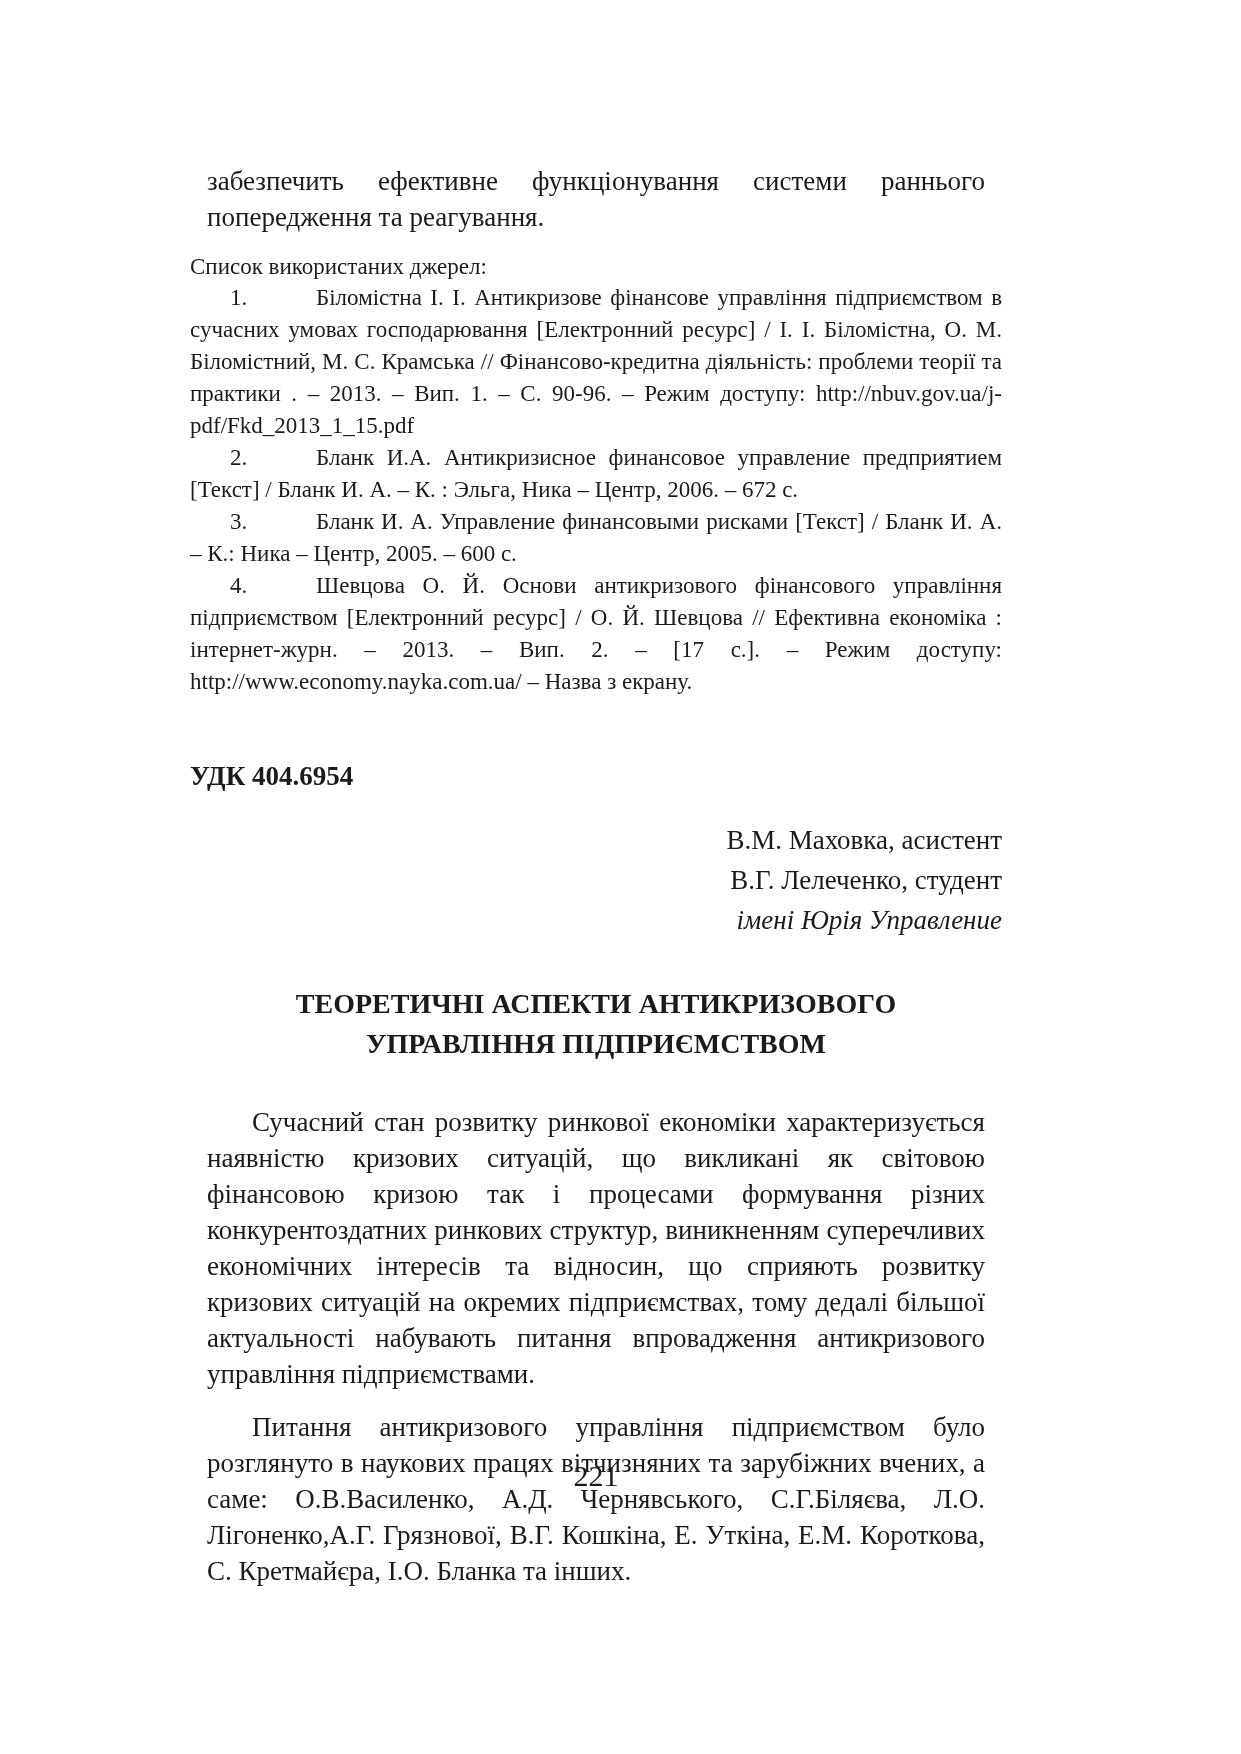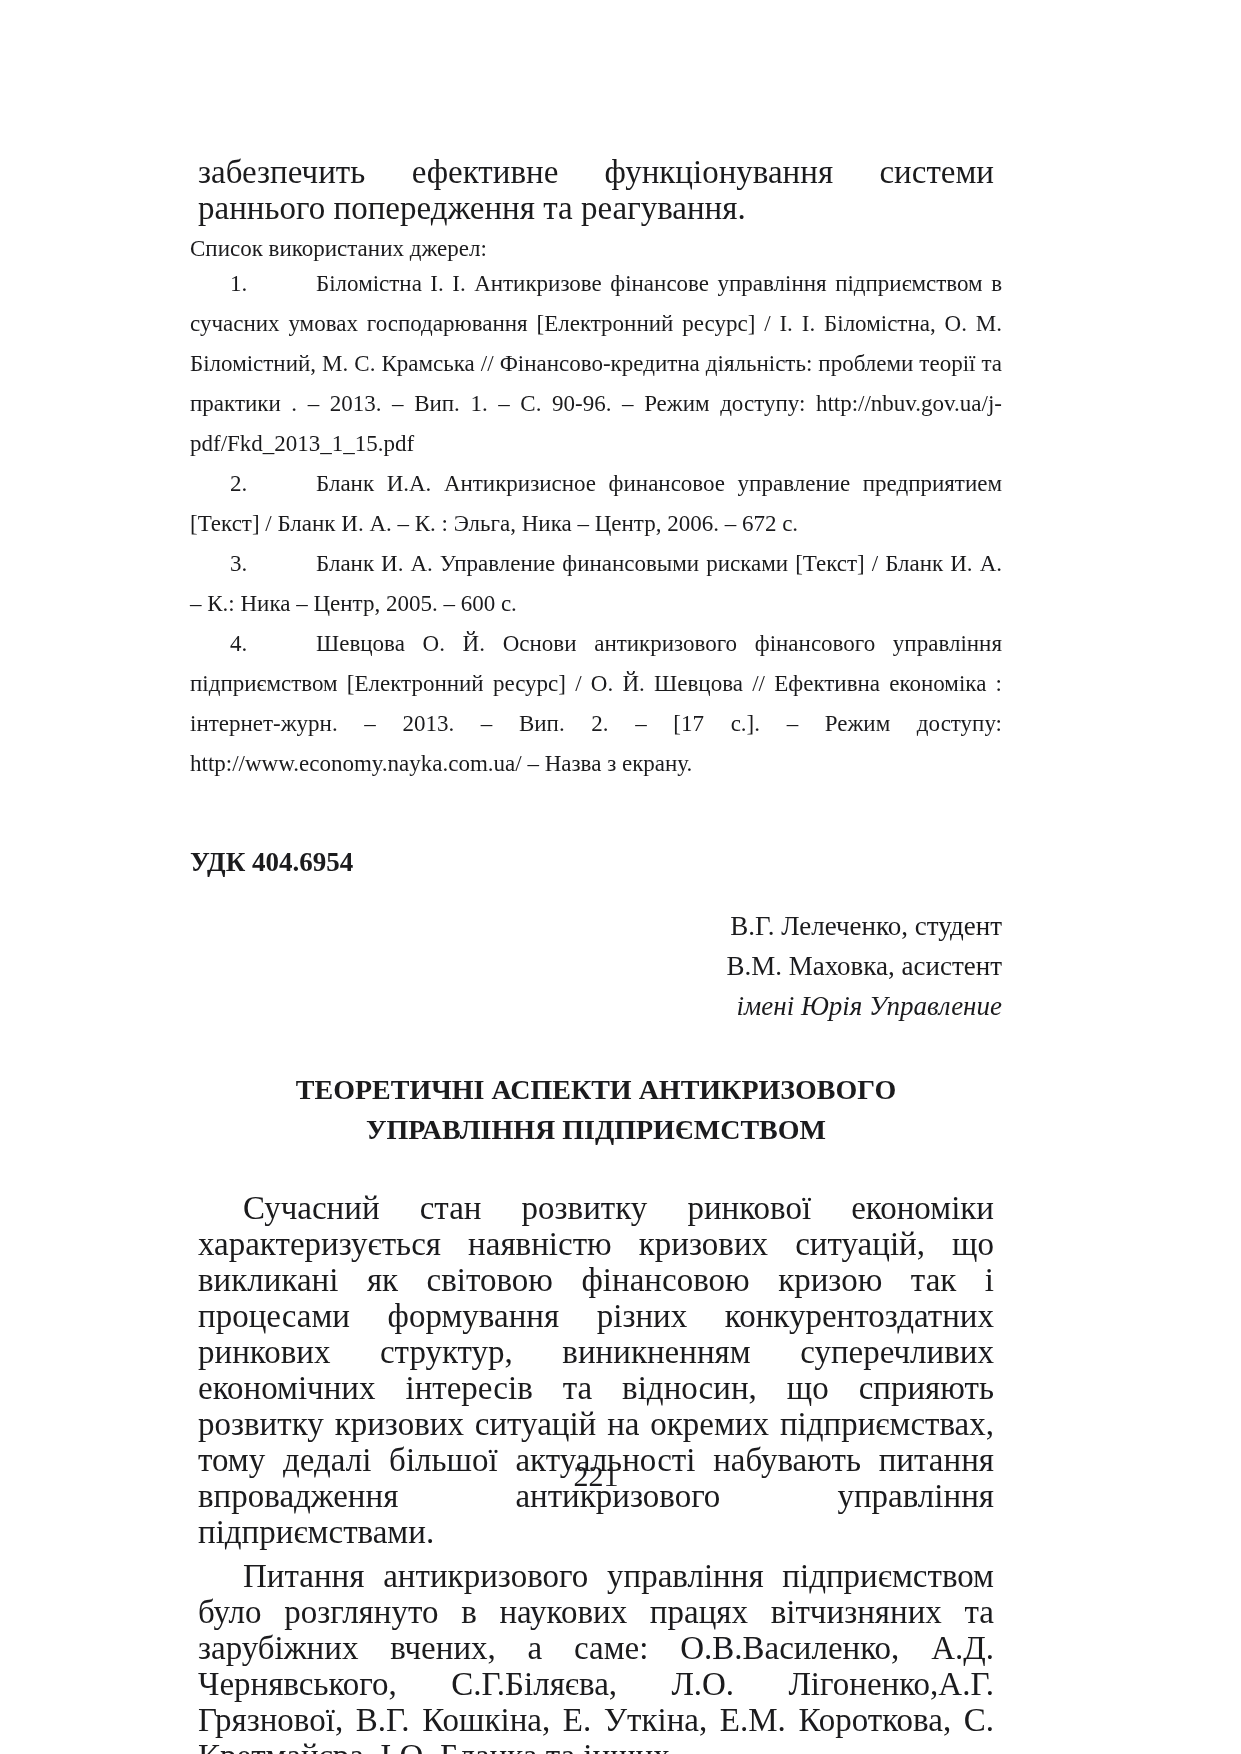--- a/index.html
+++ b/index.html
@@ -17,39 +17,39 @@
     font-family: "Liberation Serif", "DejaVu Serif", serif;
     overflow: hidden;
   }
   .content {
     position: absolute;
     top: 146px;
     left: 190px;
     width: 812px;
   }
   .para {
-    margin: 8px;
-    font-size: 33px;
+    margin: 17px;
+    font-size: 27px;
     line-height: 36px;
     text-align: justify;
     text-indent: 45px;
   }
   .para.no-indent { text-indent: 0; }
   .para.body-first { margin-top: 40px; }
   .ref-heading {
     margin-top: 4px;
     font-size: 23px;
     line-height: 30px;
     font-weight: normal;
     text-align: left;
   }
   .ref {
     margin: 0;
     font-size: 23px;
-    line-height: 40px;
+    line-height: 32px;
     text-align: justify;
     text-indent: 40px;
   }
   .ref-num {
     display: inline-block;
     width: 86px;
     text-indent: 0;
   }
   .udk {
     margin-top: 60px;
@@ -95,22 +95,22 @@
 
     <p class="ref"><span class="ref-num">2.</span><span>Бланк И.А. Антикризисное финансовое управление предприятием [Текст] / Бланк И. А. – К. : Эльга, Ника – Центр, 2006. – 672 с.</span></p>
 
     <p class="ref"><span class="ref-num">3.</span><span>Бланк И. А. Управление финансовыми рисками [Текст] / Бланк И. А. – К.: Ника – Центр, 2005. – 600 с.</span></p>
 
     <p class="ref"><span class="ref-num">4.</span><span>Шевцова О. Й. Основи антикризового фінансового управління підприємством [Електронний ресурс] / О. Й. Шевцова // Ефективна економіка : інтернет-журн. – 2013. – Вип. 2. – [17 с.]. – Режим доступу: http://www.economy.nayka.com.ua/ – Назва з екрану.</span></p>
 
     <div class="udk">УДК 404.6954</div>
 
     <div class="byline">
+      <div>В.М. Маховка, асистент</div>
       <div>В.Г. Лелеченко, студент</div>
-      <div>В.М. Маховка, асистент</div>
       <div class="affiliation">імені Юрія Управление</div>
     </div>
 
     <h1 class="title"><span>ТЕОРЕТИЧНІ АСПЕКТИ АНТИКРИЗОВОГО</span><br><span>УПРАВЛІННЯ ПІДПРИЄМСТВОМ</span></h1>
 
     <p class="para body-first">Сучасний стан розвитку ринкової економіки характеризується наявністю кризових ситуацій, що викликані як світовою фінансовою кризою так і процесами формування різних конкурентоздатних ринкових структур, виникненням суперечливих економічних інтересів та відносин, що сприяють розвитку кризових ситуацій на окремих підприємствах, тому дедалі більшої актуальності набувають питання впровадження антикризового управління підприємствами.</p>
 
     <p class="para">Питання антикризового управління підприємством було розглянуто в наукових працях вітчизняних та зарубіжних вчених, а саме: О.В.Василенко, А.Д. Чернявського, С.Г.Біляєва, Л.О. Лігоненко,А.Г. Грязнової, В.Г. Кошкіна, Е. Уткіна, Е.М. Короткова, С. Кретмайєра, І.О. Бланка та інших.</p>
 
   </div>

